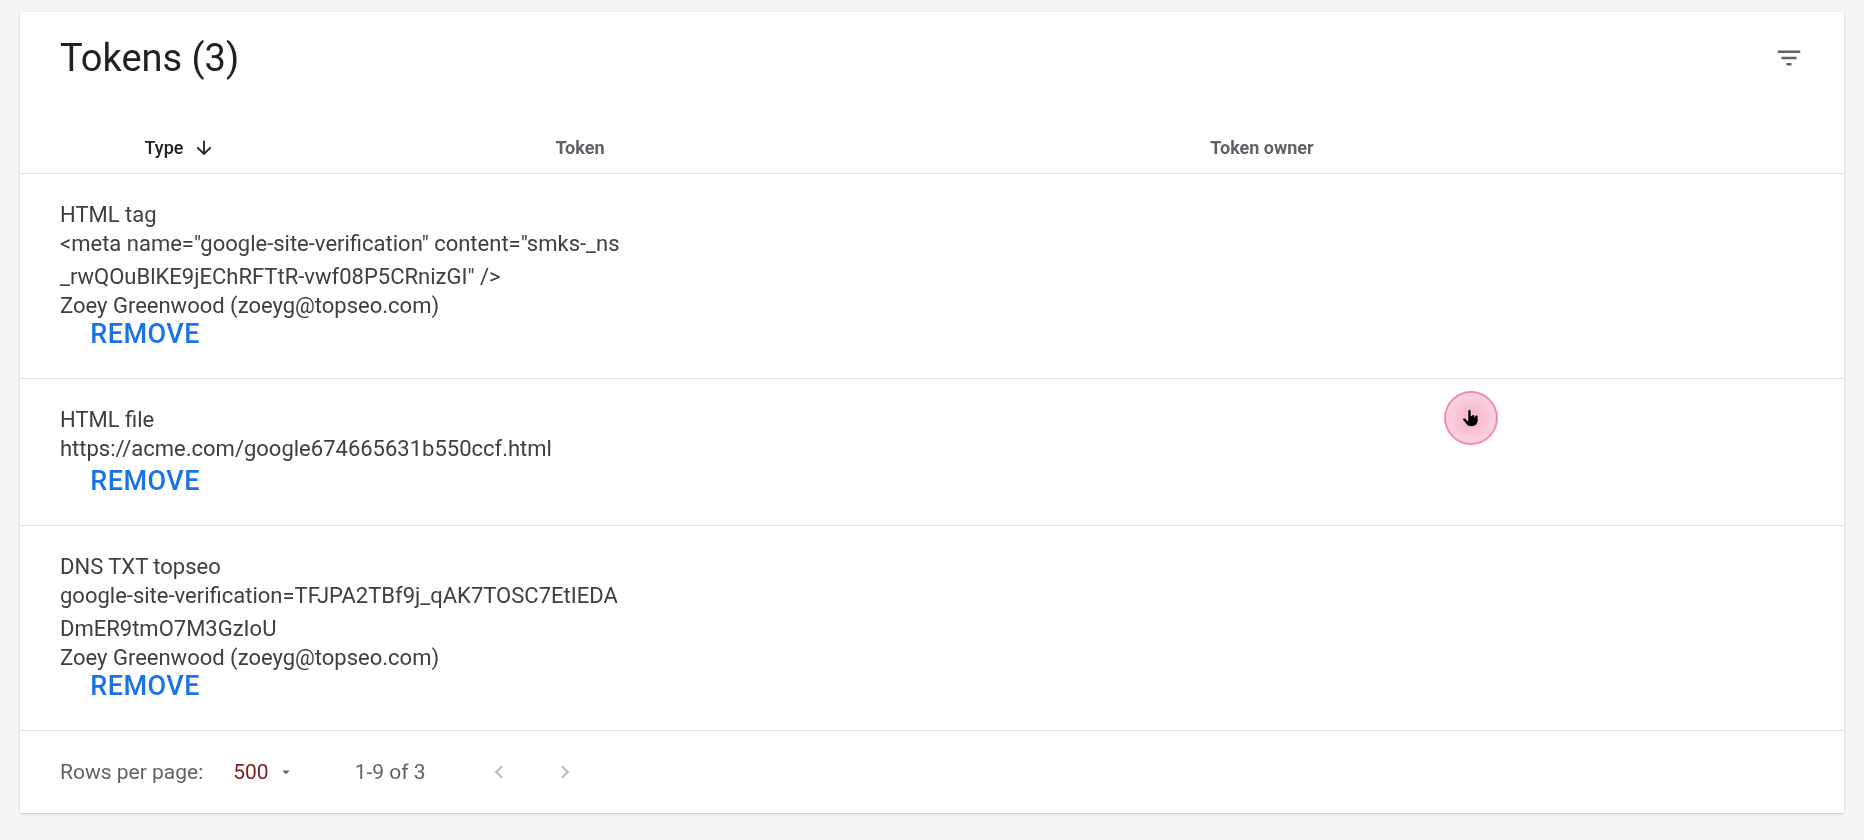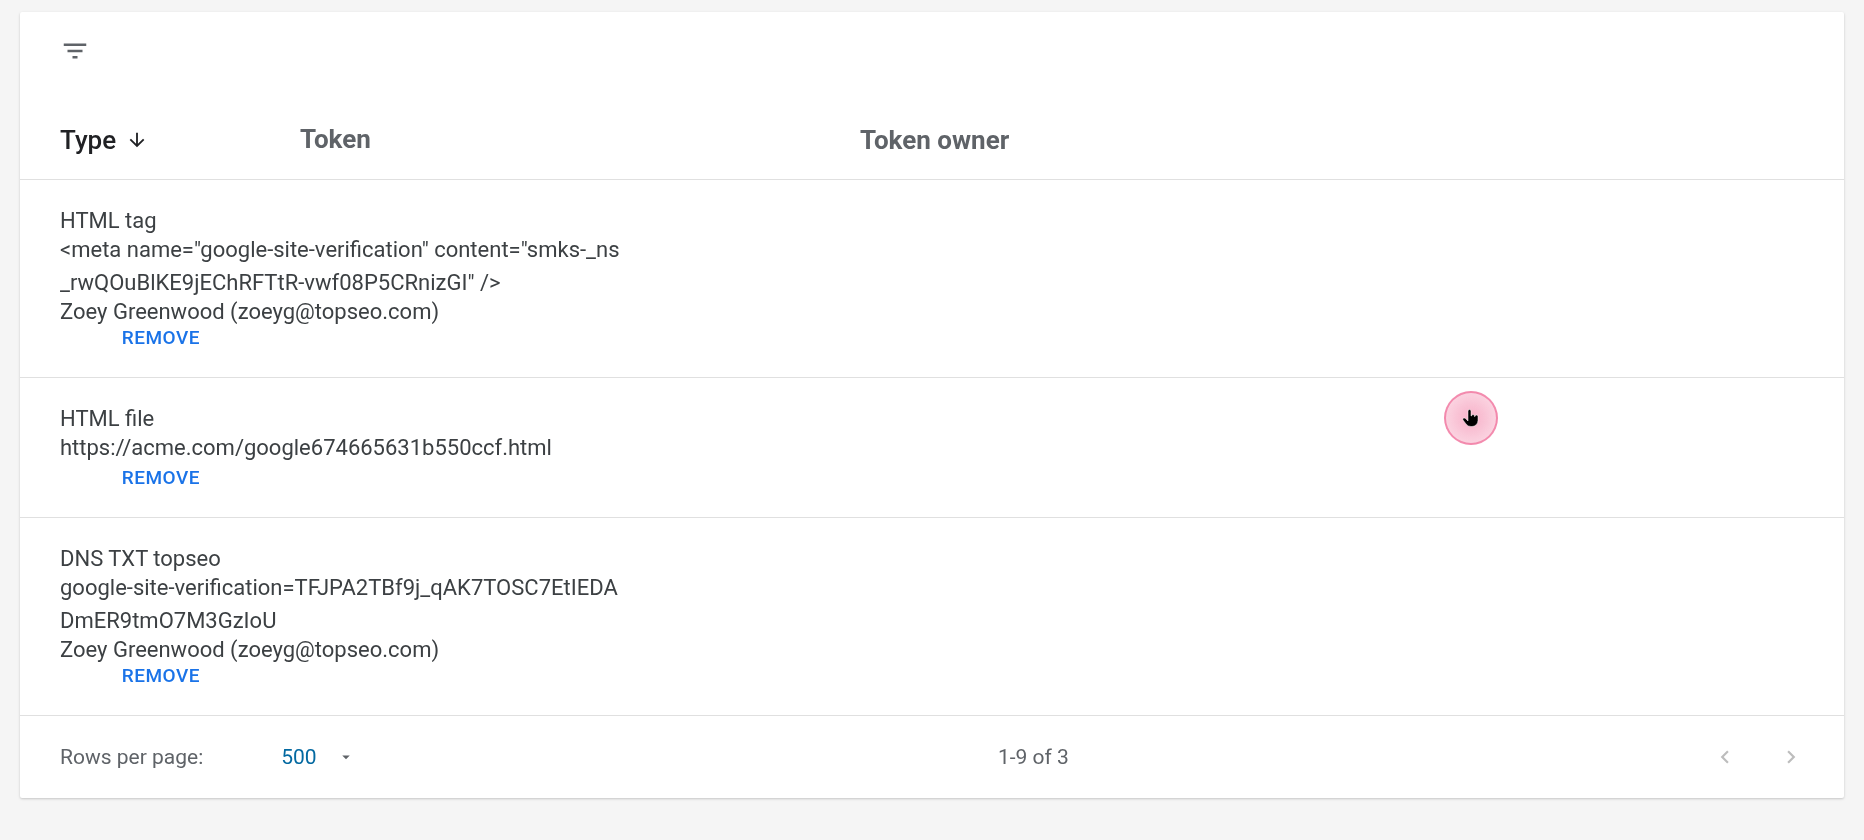--- a/index.html
+++ b/index.html
@@ -29,61 +29,62 @@
     font-weight: 400;
     color: #202124;
   }
   .filter-icon {
     color: #5f6368;
     cursor: pointer;
   }
   .thead-row {
     display: flex;
     align-items: center;
-    padding: 24px 40px 20px 40px;
+    padding: 24px 40px 12px 40px;
     border-bottom: 1px solid #e0e0e0;
-    font-size: 26px;
+    font-size: 18px;
+    text-align: center;
   }
   .tbody-row {
     display: flex;
     align-items: flex-start;
     padding: 28px 40px 28px 40px;
     border-bottom: 1px solid #e0e0e0;
     font-size: 22px;
     color: #3c4043;
     flex-direction: column;
   }
   .col-type { width: 240px; flex-shrink: 0; }
   .col-token { width: 560px; flex-shrink: 0; word-break: break-all; line-height: 1.5; }
   .col-owner { flex: 1; padding-left: 0; }
   .col-action { width: 140px; flex-shrink: 0; text-align: right; }
   .th { color: #5f6368; font-weight: 700; }
   .th.sorted { color: #202124; font-weight: 500; display: inline-flex; align-items: center; gap: 10px;}
   .sort-arrow { font-size: 22px; }
   .remove-btn {
     color: #1a73e8;
     font-weight: 500;
-    font-size: 19px;
+    font-size: 27px;
     letter-spacing: 0.5px;
     cursor: pointer;
     background: none;
     border: none;
     font-family: inherit;
   }
   .pagination {
     display: flex;
     align-items: center;
-    justify-content: space-between;
+    justify-content: flex-start;
     gap: 60px;
     padding: 28px 40px;
     font-size: 21px;
     color: #5f6368;
   }
   .rows-per-page { display:flex; align-items:center; gap:30px;}
-  .rpp-select { display:flex; align-items:center; gap:20px; color:#0369a1; cursor:pointer;margin-left:48px;}
+  .rpp-select { display:flex; align-items:center; gap:8px; color:#7f1d1d; cursor:pointer;}
   .page-arrows { display:flex; gap:40px; align-items:center;}
   .page-arrow { color:#bdbdbd; cursor:pointer; }
   .cursor-highlight {
     position: absolute;
     width: 54px;
     height: 54px;
     border-radius: 50%;
     background: radial-gradient(circle, rgba(244,143,177,0.7) 0%, rgba(244,143,177,0.4) 70%, rgba(244,143,177,0) 100%);
     border: 2px solid rgba(236,64,122,0.5);
     pointer-events: none;
@@ -93,20 +94,21 @@
     font-size: 22px;
     color:#000;
   }
   svg { display:block; }
 </style>
 </head>
 <body>
 
 <div class="card">
   <div class="card-header">
+    <div class="card-title">Tokens (3)</div>
     <div class="filter-icon">
       <svg width="30" height="30" viewBox="0 0 24 24" fill="#5f6368">
           <path d="M10 18h4v-2h-4v2zM3 6v2h18V6H3zm3 7h12v-2H6v2z"></path>
         </svg>
     </div>
   </div>
 
   <div class="thead-row">
     <div class="col-type">
       <span class="th sorted">

